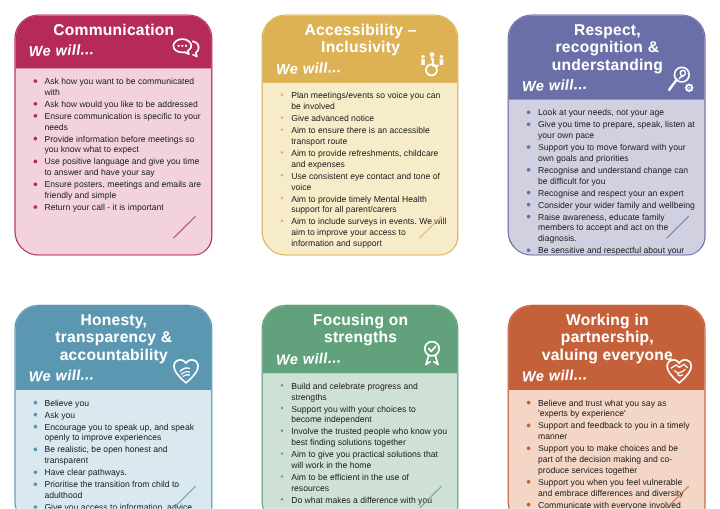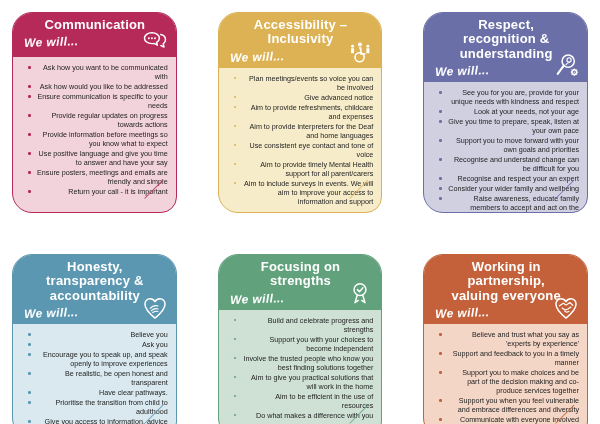--- a/index.html
+++ b/index.html
@@ -41,21 +41,21 @@
     transform:rotate(-2deg);margin-top:3px;letter-spacing:.4px;
   }
   .hdr-icon{
     position:absolute;right:7px;bottom:2px;width:28px;height:28px;
   }
   .hdr-icon svg{width:100%;height:100%;display:block;}
   .bullets{
     margin:0;padding:6px 8px 4px 24px;list-style:none;
     font-size:7.2px;line-height:1.25;color:#1d1d1d;flex:1 1 auto;
   }
-  .bullets li{position:relative;margin:0 0 1px 0;text-align:right;}
+  .bullets li{position:relative;margin:0 0 1px 0;}
   .bullets li::before{
     content:"";position:absolute;left:-9px;top:3.1px;
     width:2.6px;height:2.6px;border-radius:50%;background:var(--header);
   }
   .logo-footer{flex:0 0 auto;text-align:center;padding-bottom:8px;}
   .local-offer-logo{
     font-family:"DejaVu Sans", sans-serif;font-weight:800;font-size:16px;
     letter-spacing:.5px;line-height:1;
     text-shadow:-1px -1px 0 #fff,1px -1px 0 #fff,-1px 1px 0 #fff,1px 1px 0 #fff,0 0 3px #fff;
   }
@@ -85,21 +85,20 @@
               <circle cx="12.5" cy="12.8" r="1.1"></circle>
               <circle cx="16" cy="12.8" r="1.1"></circle>
           </g>
         </svg>
       </span>
     </header>
     <ul class="bullets">
         <li>Ask how you want to be communicated with</li>
         <li>Ask how would you like to be addressed</li>
         <li>Ensure communication is specific to your needs</li>
-        <li>Provide regular updates on progress towards actions</li>
         <li>Provide information before meetings so you know what to expect</li>
         <li>Use positive language and give you time to answer and have your say</li>
         <li>Ensure posters, meetings and emails are friendly and simple</li>
         <li>Return your call - it is important</li>
       </ul>
   </section>
 
   <section class="card" style="--header: #ddb254; --body: #f6ecca;">
     <header class="card-header">
       <h2 class="card-title">Accessibility – Inclusivity</h2>
@@ -114,22 +113,22 @@
             <circle cx="25" cy="9.5" r="1.7"></circle>
             <path d="M23.3 11.8h3.4v5.5h-3.4z"></path>
           </g>
           <circle cx="15.5" cy="22" r="5.2" fill="none" stroke="#fff" stroke-width="1.8"></circle>
         </svg>
       </span>
     </header>
     <ul class="bullets">
         <li>Plan meetings/events so voice you can be involved</li>
         <li>Give advanced notice</li>
+        <li>Aim to ensure there is an accessible transport route</li>
         <li>Aim to provide refreshments, childcare and expenses</li>
-        <li>Aim to provide interpreters for the Deaf and home languages</li>
         <li>Use consistent eye contact and tone of voice</li>
         <li>Aim to provide timely Mental Health support for all parent/carers</li>
         <li>Aim to include surveys in events. We will aim to improve your access to information and support</li>
       </ul>
   </section>
 
   <section class="card" style="--header: #6b6fa8; --body: #d0d0e1;">
     <header class="card-header">
       <h2 class="card-title">Respect, recognition &amp; understanding</h2>
       <span class="we-will">We will...</span>
@@ -141,21 +140,20 @@
             <circle cx="19.5" cy="9" r="2.4" stroke-width="1.3"></circle>
             <path d="M16 14.5c.8-1.6 2.2-2.5 3.8-2.5" stroke-width="1.3"></path>
             <circle cx="25.5" cy="23" r="2.7"></circle>
             <circle cx="25.5" cy="23" r="0.8" fill="#fff" stroke="none"></circle>
             <path d="M25.5 19.2v1.2M25.5 25.6v1.2M21.7 23h1.2M28.1 23h1.2M22.8 20.3l.9.9M27.3 24.8l.9.9M28.2 20.3l-.9.9M23.7 24.8l-.9.9" stroke-width="1.1"></path>
           </g>
         </svg>
       </span>
     </header>
     <ul class="bullets">
-        <li>See you for you are, provide for your unique needs with kindness and respect</li>
         <li>Look at your needs, not your age</li>
         <li>Give you time to prepare, speak, listen at your own pace</li>
         <li>Support you to move forward with your own goals and priorities</li>
         <li>Recognise and understand change can be difficult for you</li>
         <li>Recognise and respect your an expert</li>
         <li>Consider your wider family and wellbeing</li>
         <li>Raise awareness, educate family members to accept and act on the diagnosis.</li>
         <li>Be sensitive and respectful about your culture, gender and gender diversity.</li>
       </ul>
   </section>

